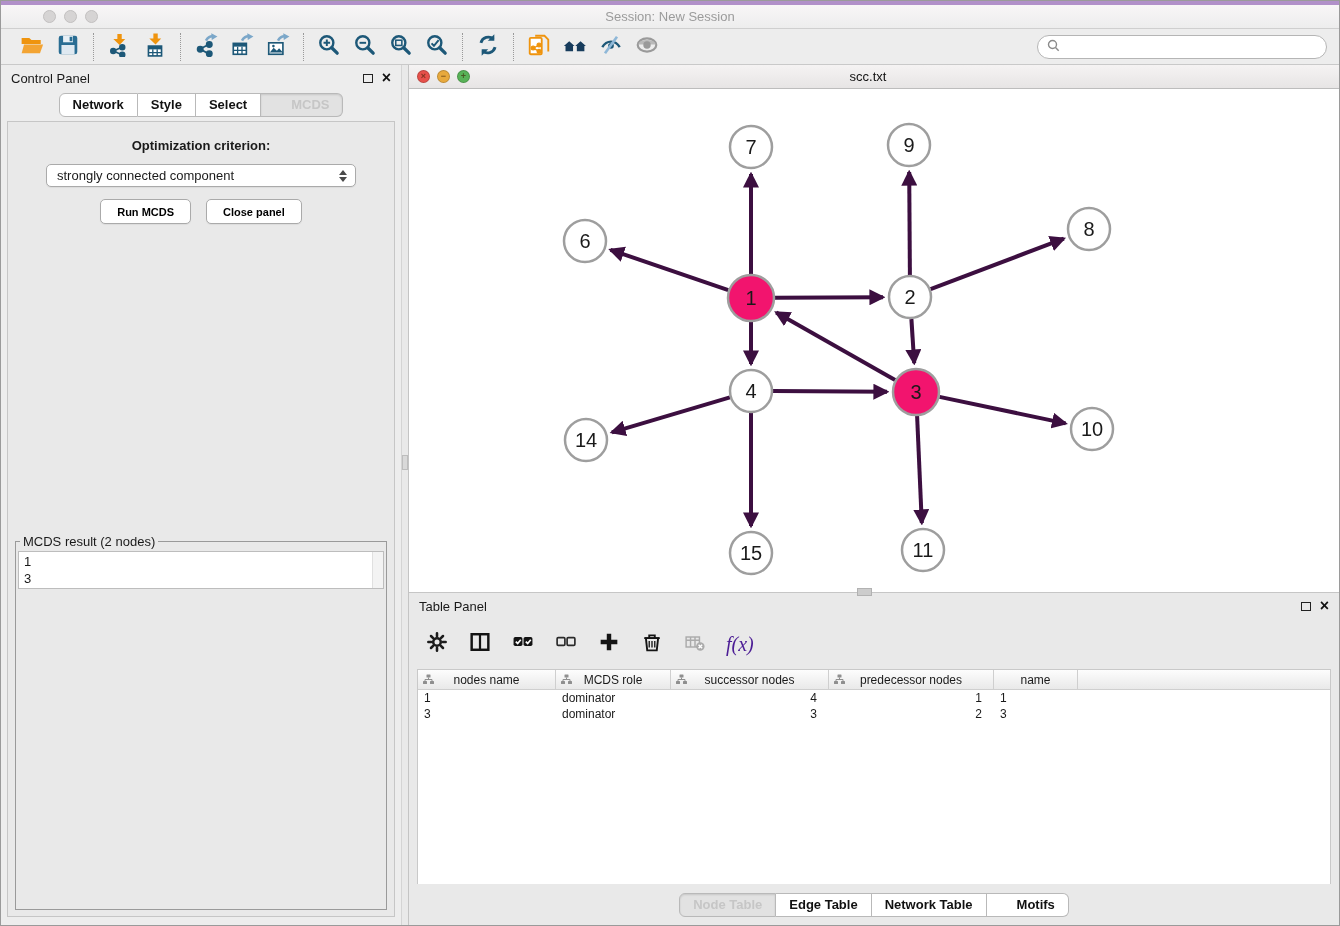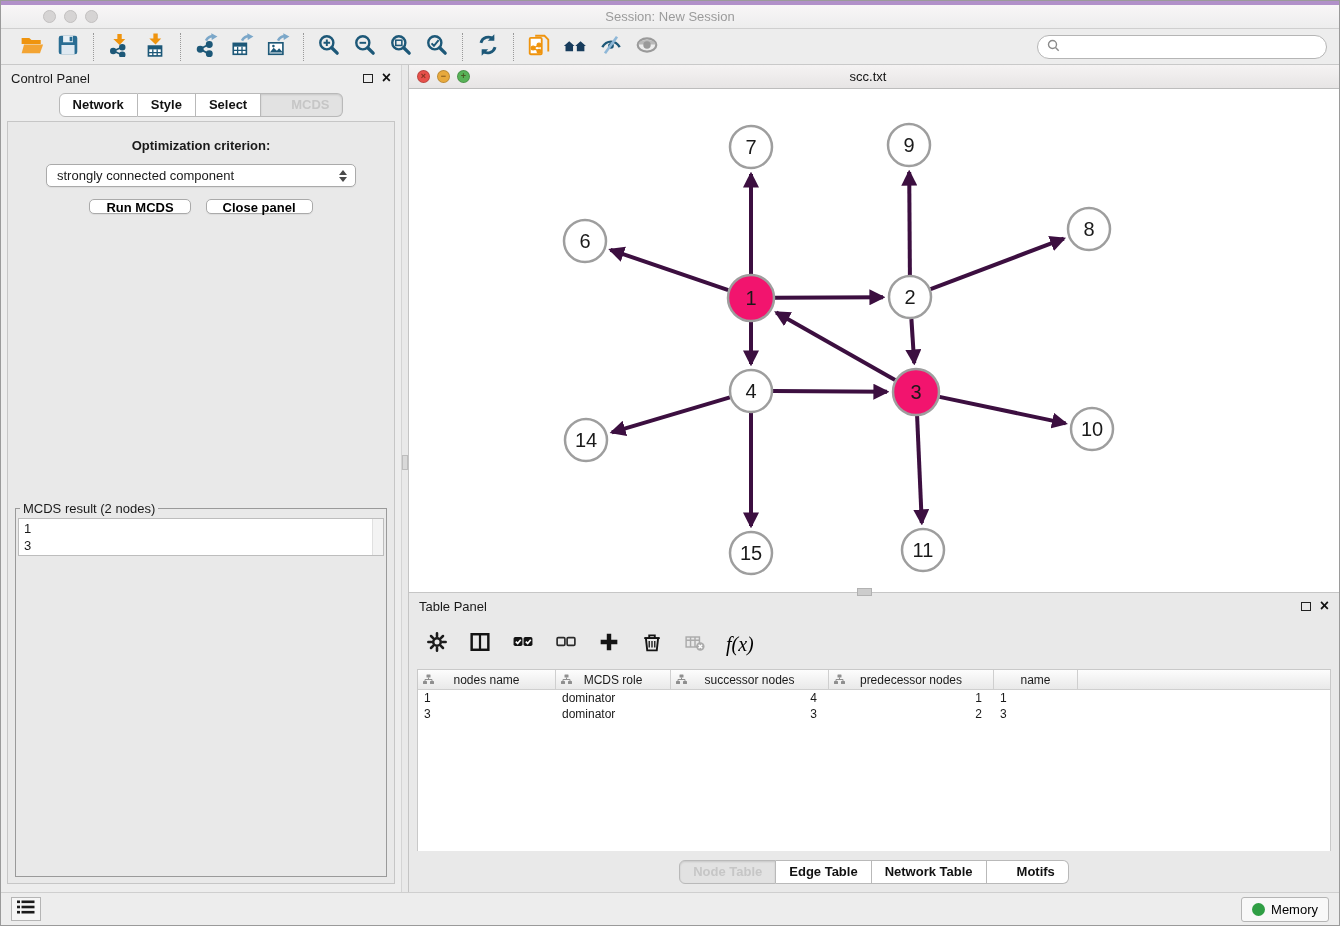--- a/index.html
+++ b/index.html
@@ -36,21 +36,21 @@
   .seg-btn.first { border-left:1px solid #b9b9b9; border-radius:6px 0 0 6px; }
   .seg-btn.last { border-radius:0 6px 6px 0;padding-left:30px; }
   .seg-btn.active { background:#e2e2e2; color:#c6c6c6; box-shadow:inset 0 1px 2px rgba(0,0,0,.12); }
   .cp-body { flex:1; margin:4px 6px 8px; border:1px solid #c6c6c6; background:#e9e9e9; display:flex; flex-direction:column; align-items:center; padding-top:16px; min-height:0; }
   .opt-label { font-size:13px; font-weight:bold; margin-bottom:11px; }
   .dropdown { width:310px; height:23px; background:#fff; border:1px solid #aaa; border-radius:5px; display:flex; align-items:center; padding:0 5px 0 10px; font-size:13px; cursor:pointer; box-shadow:0 1px 1px rgba(0,0,0,.06); }
   .dd-stepper { margin-left:auto; display:flex; flex-direction:column; gap:2px; padding-right:3px; }
   .dd-up { width:0; height:0; border-left:4px solid transparent; border-right:4px solid transparent; border-bottom:5px solid #4a4a4a; }
   .dd-down { width:0; height:0; border-left:4px solid transparent; border-right:4px solid transparent; border-top:5px solid #4a4a4a; }
   .cp-buttons { display:flex; gap:15px; margin-top:12px; }
-  .cp-btn { height:15px; padding:0 16px; background:#fff; border:1px solid #aaa; border-radius:5px; font-size:13px; font-weight:bold; cursor:pointer; font-family:"Liberation Sans",sans-serif; box-shadow:0 1px 1px rgba(0,0,0,.06); }
+  .cp-btn { height:25px; padding:0 16px; background:#fff; border:1px solid #aaa; border-radius:5px; font-size:11px; font-weight:bold; cursor:pointer; font-family:"Liberation Sans",sans-serif; box-shadow:0 1px 1px rgba(0,0,0,.06); }
   .result-fieldset { margin-top:auto; margin-bottom:6px; width:372px; height:376px; border:1px solid #9a9a9a; padding:2px 2px 3px; display:flex; flex-direction:column; }
   .result-fieldset legend { font-size:13px; padding:0 3px; margin-left:2px; }
   .result-area { flex:1; background:#fff; border:1px solid #bdbdbd; display:flex; min-height:0; }
   .result-text { flex:1; font-size:13px; line-height:17px; padding:1px 5px; white-space:pre; overflow:hidden; }
   .result-scroll { width:11px; background:#f3f3f3; border-left:1px solid #e0e0e0; }
 
   
   .v-splitter { width:8px; flex:0 0 auto; background:#e9e9e9; border-left:1px solid #d4d4d4; border-right:1px solid #c4c4c4; position:relative; cursor:col-resize; }
   .v-splitter .grip { position:absolute; top:390px; left:0; width:6px; height:15px; background:#d9d9d9; border:1px solid #bdbdbd; }
 
@@ -68,21 +68,21 @@
   .net-title { position:absolute; left:0; right:12px; text-align:center; font-size:13px; color:#111; }
   .net-canvas { flex:1; background:#fff; position:relative; min-height:0; }
   .net-canvas svg { position:absolute; inset:0; }
   .h-grip { position:absolute; bottom:-4px; left:448px; width:15px; height:8px; background:#ccc; border:1px solid #b2b2b2; z-index:5; cursor:row-resize; }
 
   
   .table-panel { flex:1; background:#e9e9e9; display:flex; flex-direction:column; min-height:0; }
   .tp-toolbar { height:50px; flex:0 0 auto; display:flex; align-items:center; gap:19px; padding:0 16px; }
   .tp-btn { min-width:24px; height:24px; display:flex; align-items:center; justify-content:center; cursor:pointer; }
   .tp-btn.disabled { cursor:default; }
-  .fx-label { font-family:"Liberation Serif", serif; font-style:italic; font-size:20px; color:#000000; }
+  .fx-label { font-family:"Liberation Serif", serif; font-style:italic; font-size:20px; color:#4c1d95; }
   .table-wrap { flex:1; background:#fff; border:1px solid #c9c9c9; border-bottom:none; margin:0 8px; min-height:0; overflow:hidden; }
   .thead { display:flex; height:20px; background:linear-gradient(#fdfdfd,#e9e9e9); border-bottom:1px solid #cfcfcf; }
   .th { position:relative; display:flex; align-items:center; justify-content:center; font-size:12px; border-right:1px solid #cfcfcf; flex:0 0 auto; }
   .th .tree-wrap { position:absolute; left:5px; top:4px; }
   .tr { display:flex; height:16px; align-items:center; font-size:12px; }
   .td { flex:0 0 auto; overflow:hidden; white-space:nowrap; }
   .td.left { padding-left:6px; text-align:left; }
   .td.right { padding-right:12px; text-align:right; }
   .tp-tabs { height:41px; flex:0 0 auto; display:flex; align-items:center; justify-content:center; }
 
@@ -531,34 +531,14 @@
             <div class="seg-btn first  active">Node Table</div>
             <div class="seg-btn   ">Edge Table</div>
             <div class="seg-btn   ">Network Table</div>
             <div class="seg-btn  last ">Motifs</div>
           </div>
       </div>
 
     </div>
   </div>
 
-  <div class="statusbar">
-    <div class="sb-left-btn">
-      <span>
-        <svg width="18" height="14" viewBox="0 0 18 14">
-            <g fill="#1c1c1c">
-              <rect x="0" y="0.5" width="3" height="2.6"></rect>
-              <rect x="4.5" y="0.5" width="13" height="2.6"></rect>
-              <rect x="0" y="5.7" width="3" height="2.6"></rect>
-              <rect x="4.5" y="5.7" width="13" height="2.6"></rect>
-              <rect x="0" y="10.9" width="3" height="2.6"></rect>
-              <rect x="4.5" y="10.9" width="13" height="2.6"></rect>
-            </g>
-          </svg>
-      </span>
-    </div>
-    <button class="memory-btn">
-      <span class="mem-dot"></span>
-      <span>Memory</span>
-    </button>
-  </div>
 
 </div>
 
 </body></html>

